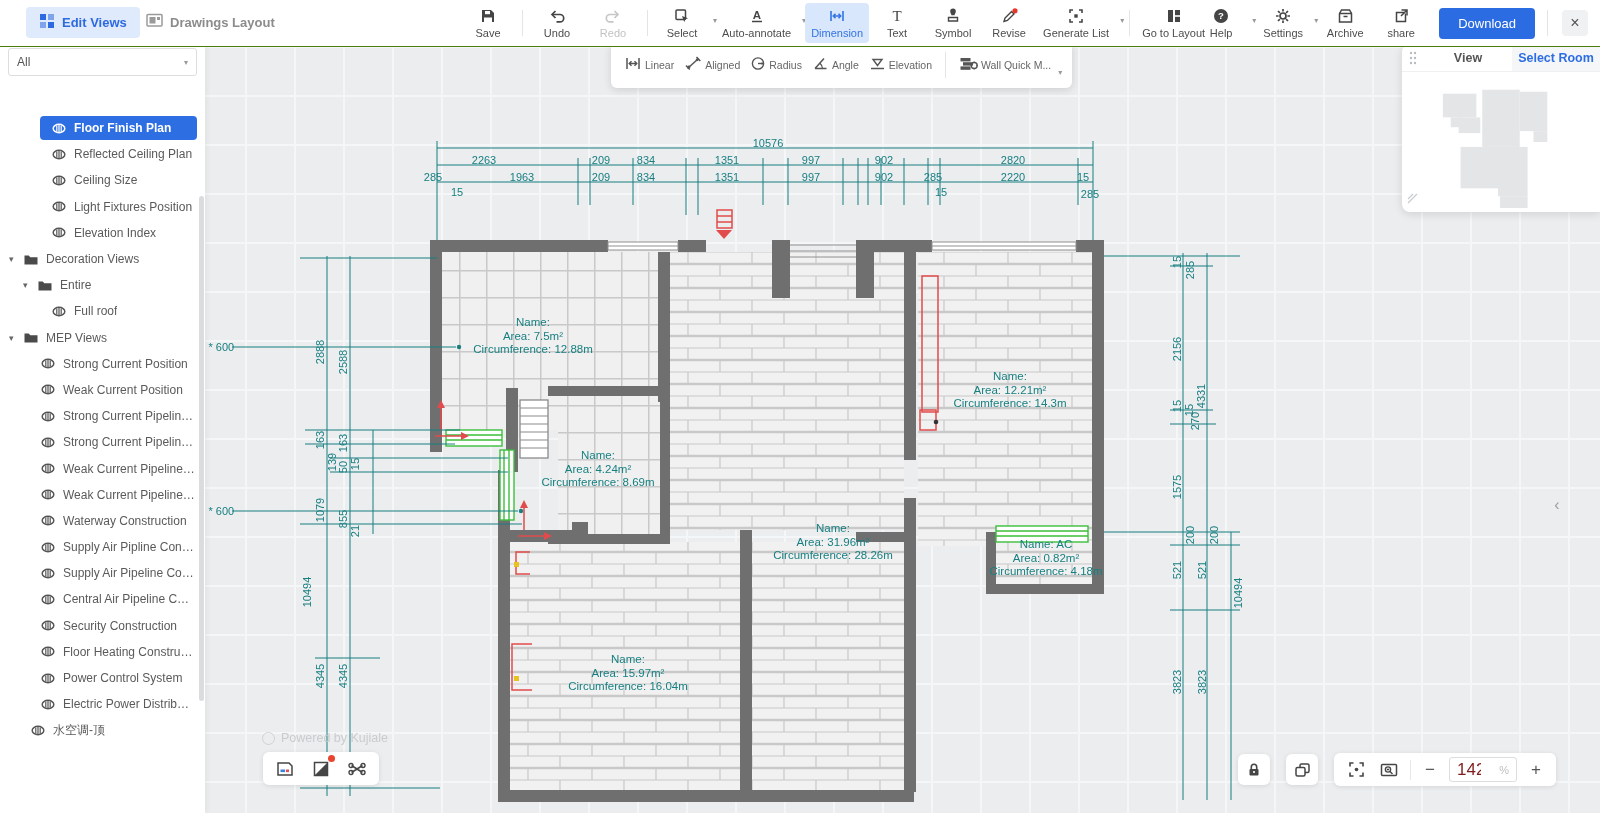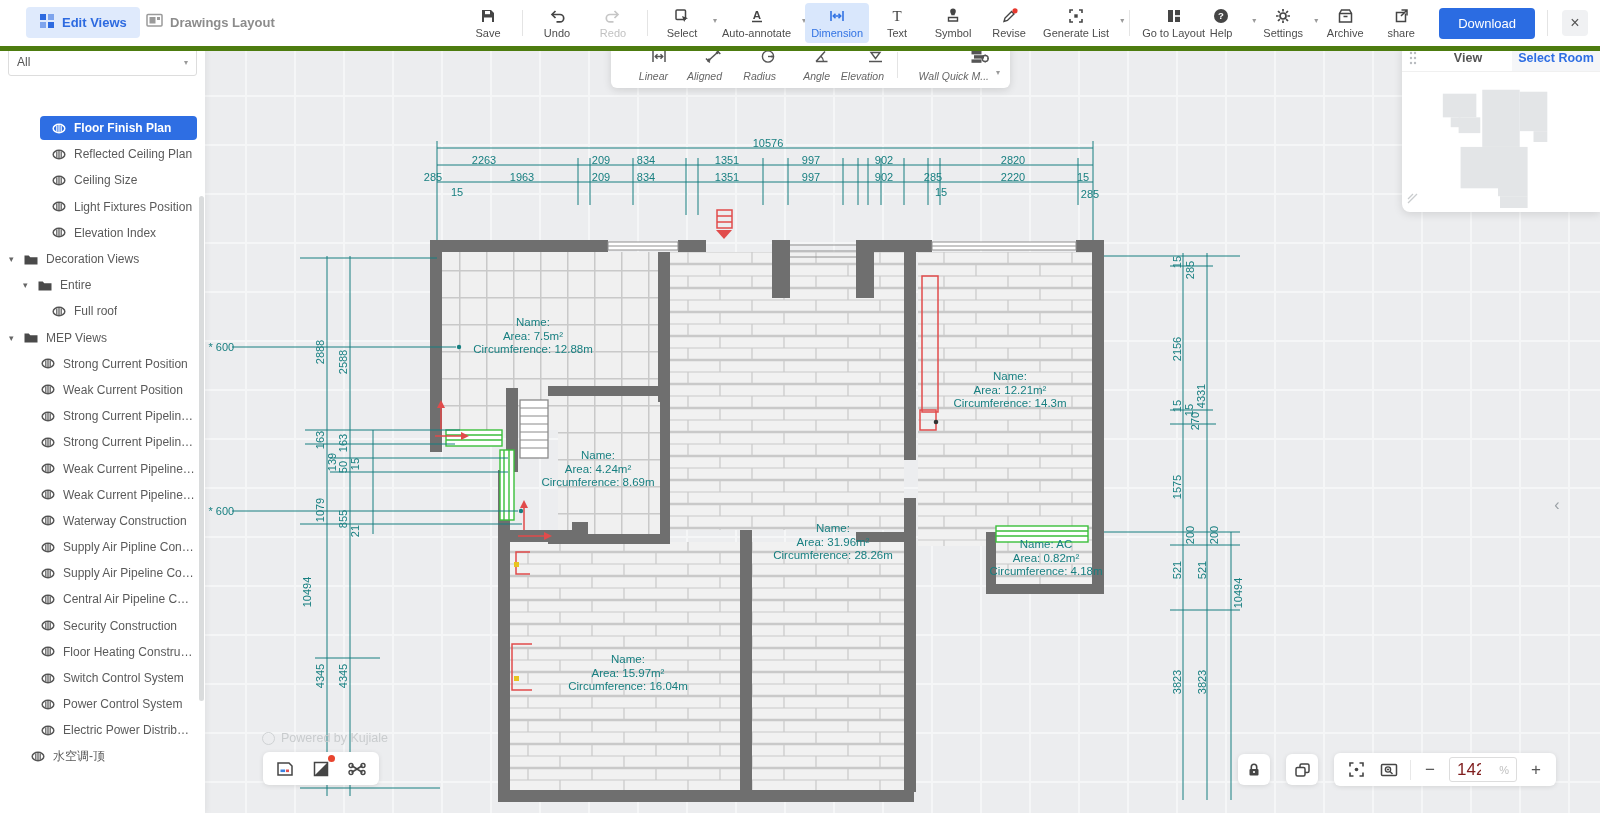--- a/index.html
+++ b/index.html
@@ -9,21 +9,21 @@
   .canvas{position:absolute;left:0;top:46px;right:0;bottom:0;background-color:#ecedef;
     background-image:linear-gradient(to right,#f5f6f7 2px,transparent 2px),
                      linear-gradient(to bottom,#f5f6f7 2px,transparent 2px);
     background-size:49px 49px;z-index:1;}
   #plan{position:absolute;left:0;top:0;pointer-events:none;z-index:2;}
   #dim-layer,#room-layer{position:absolute;left:0;top:0;width:1600px;height:813px;pointer-events:none;z-index:3;}
   .dim{position:absolute;transform:translate(-50%,-50%);font-size:11px;color:#177f80;white-space:nowrap;}
   .room{position:absolute;transform:translate(-50%,0);text-align:center;font-size:11.5px;line-height:13.5px;color:#177f80;white-space:nowrap;}
   .room span{display:block;}
   
-  .topbar{position:absolute;left:0;top:0;width:1600px;height:46px;background:#fff;z-index:10;border-bottom:5px solid #4d7c0f;}
+  .topbar{position:absolute;left:0;top:0;width:1600px;height:46px;background:#fff;z-index:10;border-bottom:1px solid #4d7c0f;}
   .tab-edit{position:absolute;left:26px;top:7px;height:31px;display:flex;align-items:center;gap:7px;
     background:#dfeafc;border-radius:4px;padding:0 13px;cursor:pointer;}
   .tab-edit .lbl{font-size:13px;font-weight:bold;color:#2d6ae0;}
   .tab-layout{position:absolute;left:138px;top:7px;height:31px;display:flex;align-items:center;gap:7px;padding:0 8px;cursor:pointer;}
   .tab-layout .lbl{font-size:13px;font-weight:bold;color:#8c8c8c;}
   .tb-center{position:absolute;left:460px;top:2px;height:42px;display:flex;align-items:center;}
   .tb-right{position:absolute;right:12px;top:2px;height:42px;display:flex;align-items:center;}
   .tbtn{position:relative;display:flex;flex-direction:column;align-items:center;justify-content:center;
     min-width:44px;height:40px;border-radius:4px;cursor:pointer;gap:3px;padding:0 6px;}
   .tbtn .tlabel{font-size:11px;color:#4d4d4d;line-height:11px;white-space:nowrap;}
@@ -32,22 +32,22 @@
   .tbtn.active .tlabel{color:#3273e3;}
   .tbtn.disabled .tlabel{color:#c2c2c2;}
   .bcaret{position:absolute;right:-1px;top:13px;font-size:8px;color:#9a9a9a;}
   .tdiv{width:1px;height:26px;background:#e4e4e4;margin:0 6px;}
   .dl-btn{background:#2b6ce2;color:#fff;font-size:13px;border-radius:4px;padding:8px 19px;cursor:pointer;margin:0 6px 0 10px;}
   .close-btn{width:26px;height:26px;background:#f0f1f3;border-radius:4px;color:#555;display:flex;
     align-items:center;justify-content:center;font-size:16px;cursor:pointer;margin-left:8px;}
   
   .dim-toolbar{position:absolute;left:611px;top:42px;height:46px;background:#fff;border-radius:6px;
     box-shadow:0 2px 8px rgba(0,0,0,.13);display:flex;align-items:center;padding:0 8px;z-index:8;}
-  .dbtn{display:flex;flex-direction:column;align-items:flex-end;justify-content:center;min-width:44px;height:40px;
-    gap:3px;cursor:pointer;border-radius:4px;padding:0 5px;font-style:italic;}
+  .dbtn{display:flex;flex-direction:row;align-items:center;justify-content:center;min-width:44px;height:40px;
+    gap:3px;cursor:pointer;border-radius:4px;padding:0 5px;}
   .dbtn .dlabel{font-size:10.5px;color:#666;line-height:11px;white-space:nowrap;}
   .ddiv{width:1px;height:26px;background:#e4e4e4;margin:0 8px;}
   .dcaret{font-size:8px;color:#9a9a9a;margin:14px 2px 0 2px;}
   
   .sidebar{position:absolute;left:0;top:46px;width:205px;bottom:0;background:#fff;z-index:9;
     box-shadow:2px 0 6px rgba(0,0,0,.05);}
   .sb-title{font-size:14px;font-weight:bold;color:#222;padding:10px 10px 8px 10px;}
   .sb-select{margin:2px 8px 10px 8px;height:26px;border:1px solid #ddd;border-radius:3px;display:flex;
     align-items:center;justify-content:space-between;padding:0 8px;font-size:12px;color:#555;cursor:pointer;background:#fff;}
   .sb-select .sc{font-size:8px;color:#999;}
@@ -713,29 +713,20 @@
         </span>
         <span class="vlabel" style="max-width: 132px;">Floor Heating Construction</span>
       </div>
       <div class="vrow" style="padding-left: 41px;">
         <span class="vicon">
           <svg width="14" height="11" viewBox="0 0 14 11">
             <ellipse cx="7" cy="5.5" rx="5.8" ry="4.2" fill="none" stroke="currentColor" stroke-width="1.5"></ellipse>
             <path d="M4.8 2.4v6.2M7 1.4v8.2M9.2 2.4v6.2" stroke="currentColor" stroke-width="1.2" fill="none"></path>
           </svg>
         </span>
-        <span class="vlabel" style="max-width: 132px;">Switch Control System</span>
-      </div>
-      <div class="vrow" style="padding-left: 41px;">
-        <span class="vicon">
-          <svg width="14" height="11" viewBox="0 0 14 11">
-            <ellipse cx="7" cy="5.5" rx="5.8" ry="4.2" fill="none" stroke="currentColor" stroke-width="1.5"></ellipse>
-            <path d="M4.8 2.4v6.2M7 1.4v8.2M9.2 2.4v6.2" stroke="currentColor" stroke-width="1.2" fill="none"></path>
-          </svg>
-        </span>
         <span class="vlabel" style="max-width: 132px;">Power Control System</span>
       </div>
       <div class="vrow" style="padding-left: 41px;">
         <span class="vicon">
           <svg width="14" height="11" viewBox="0 0 14 11">
             <ellipse cx="7" cy="5.5" rx="5.8" ry="4.2" fill="none" stroke="currentColor" stroke-width="1.5"></ellipse>
             <path d="M4.8 2.4v6.2M7 1.4v8.2M9.2 2.4v6.2" stroke="currentColor" stroke-width="1.2" fill="none"></path>
           </svg>
         </span>
         <span class="vlabel" style="max-width: 132px;">Electric Power Distribution</span>

